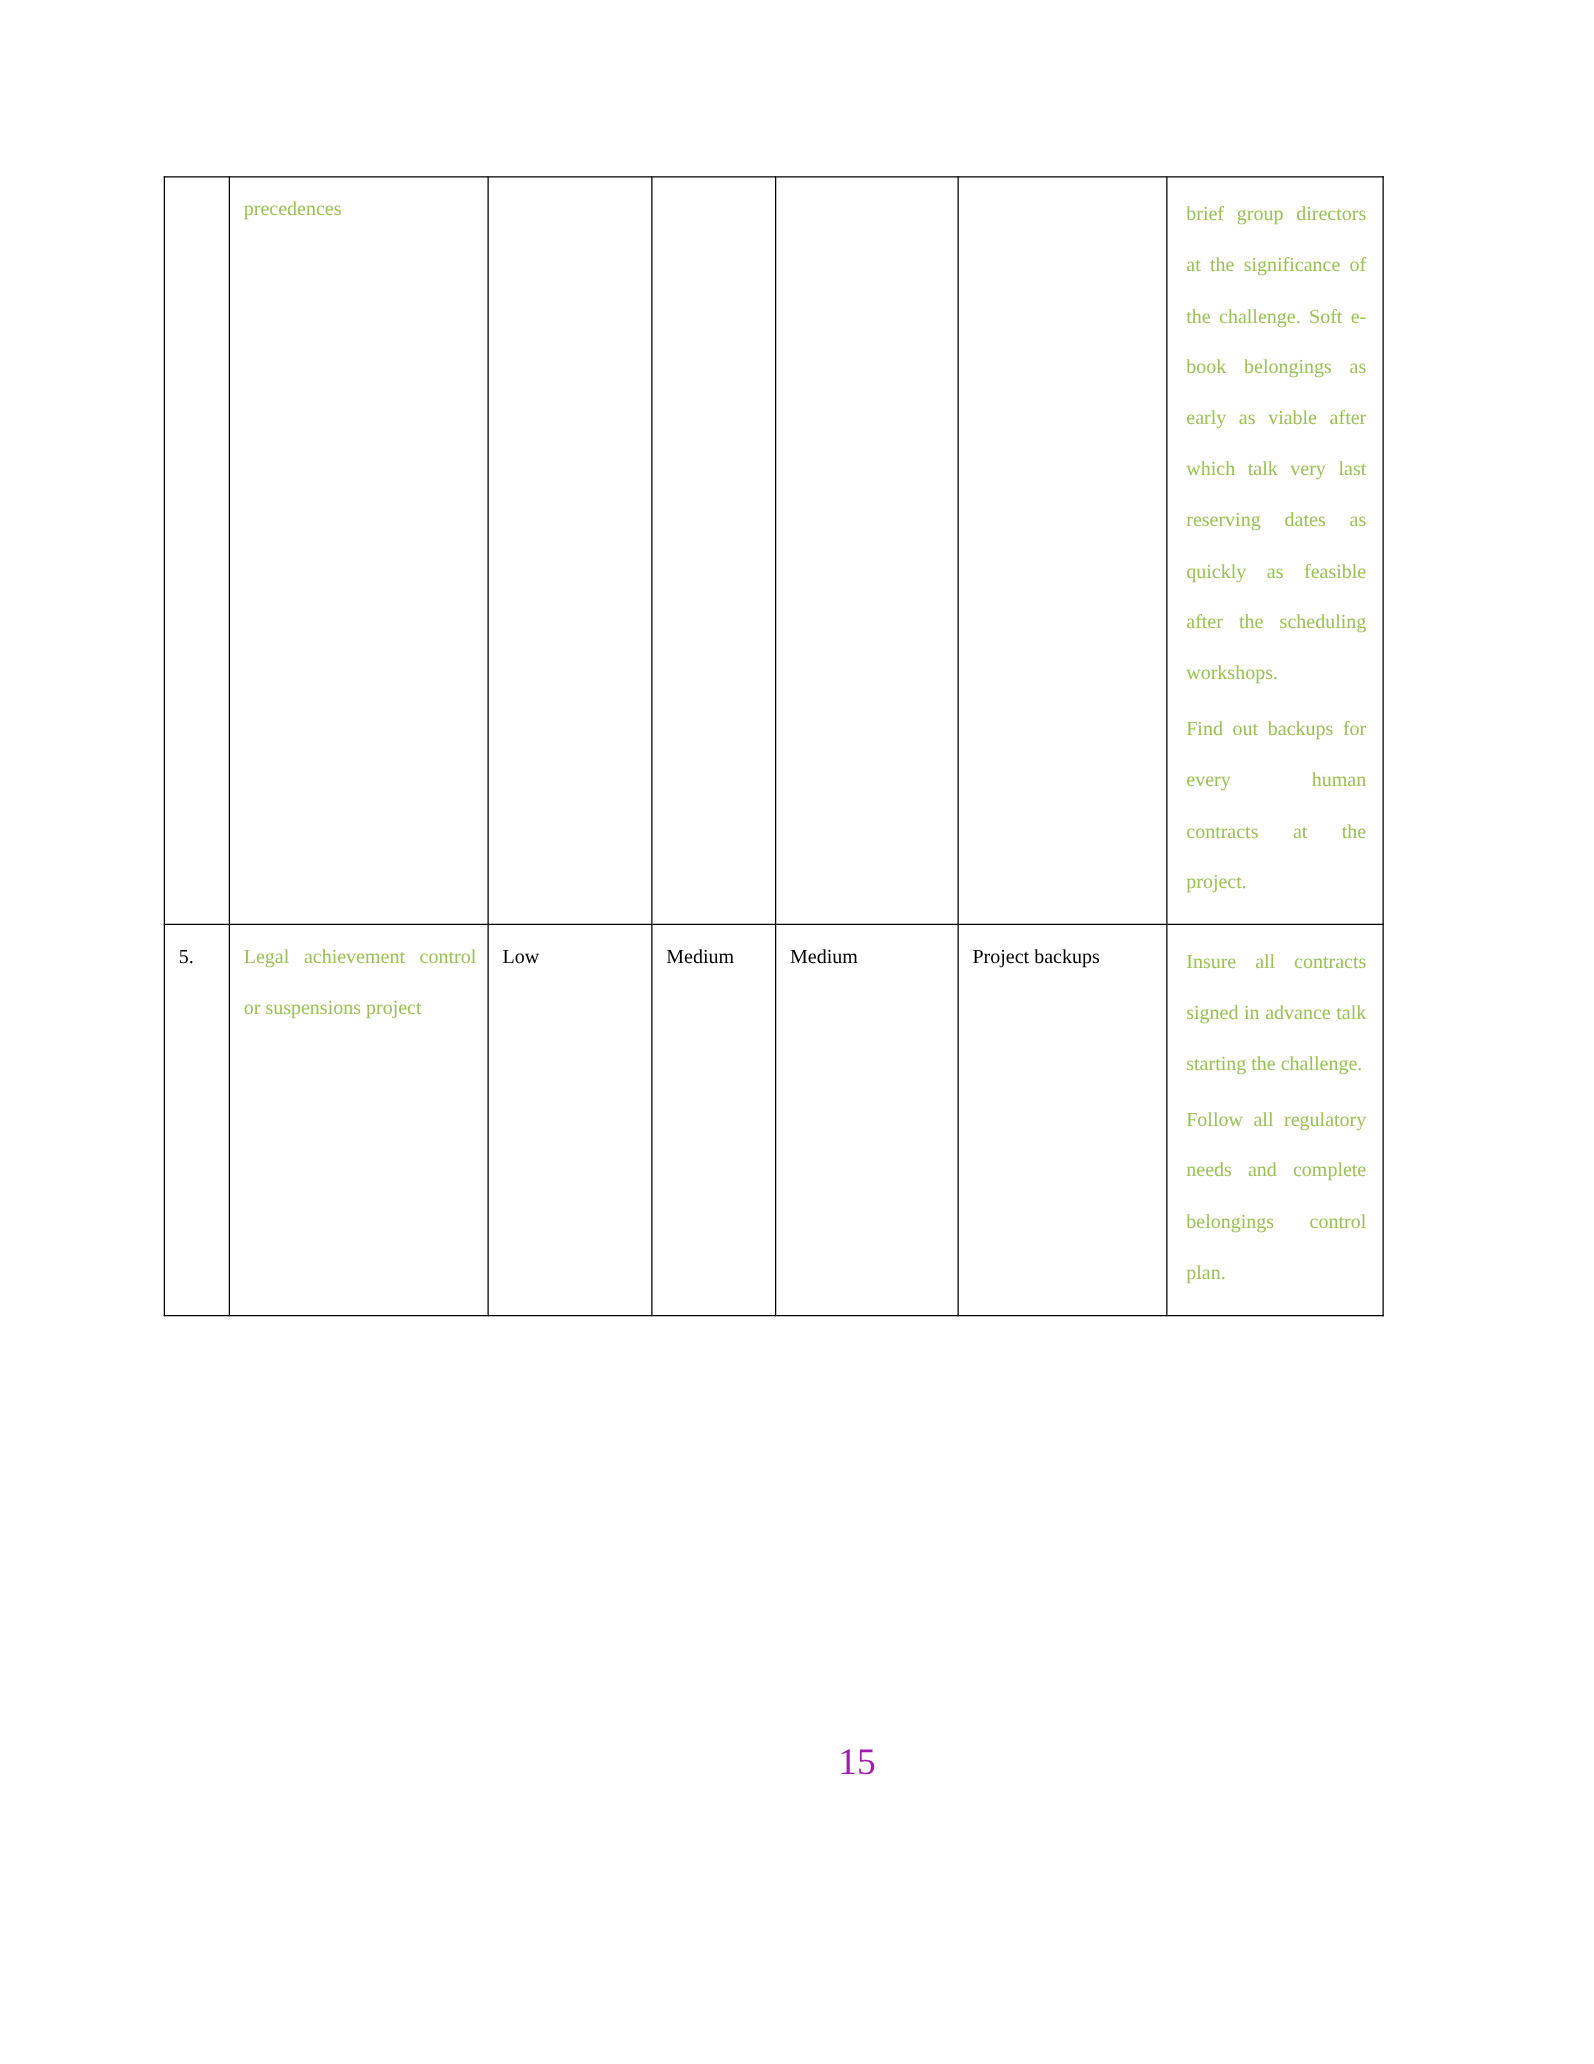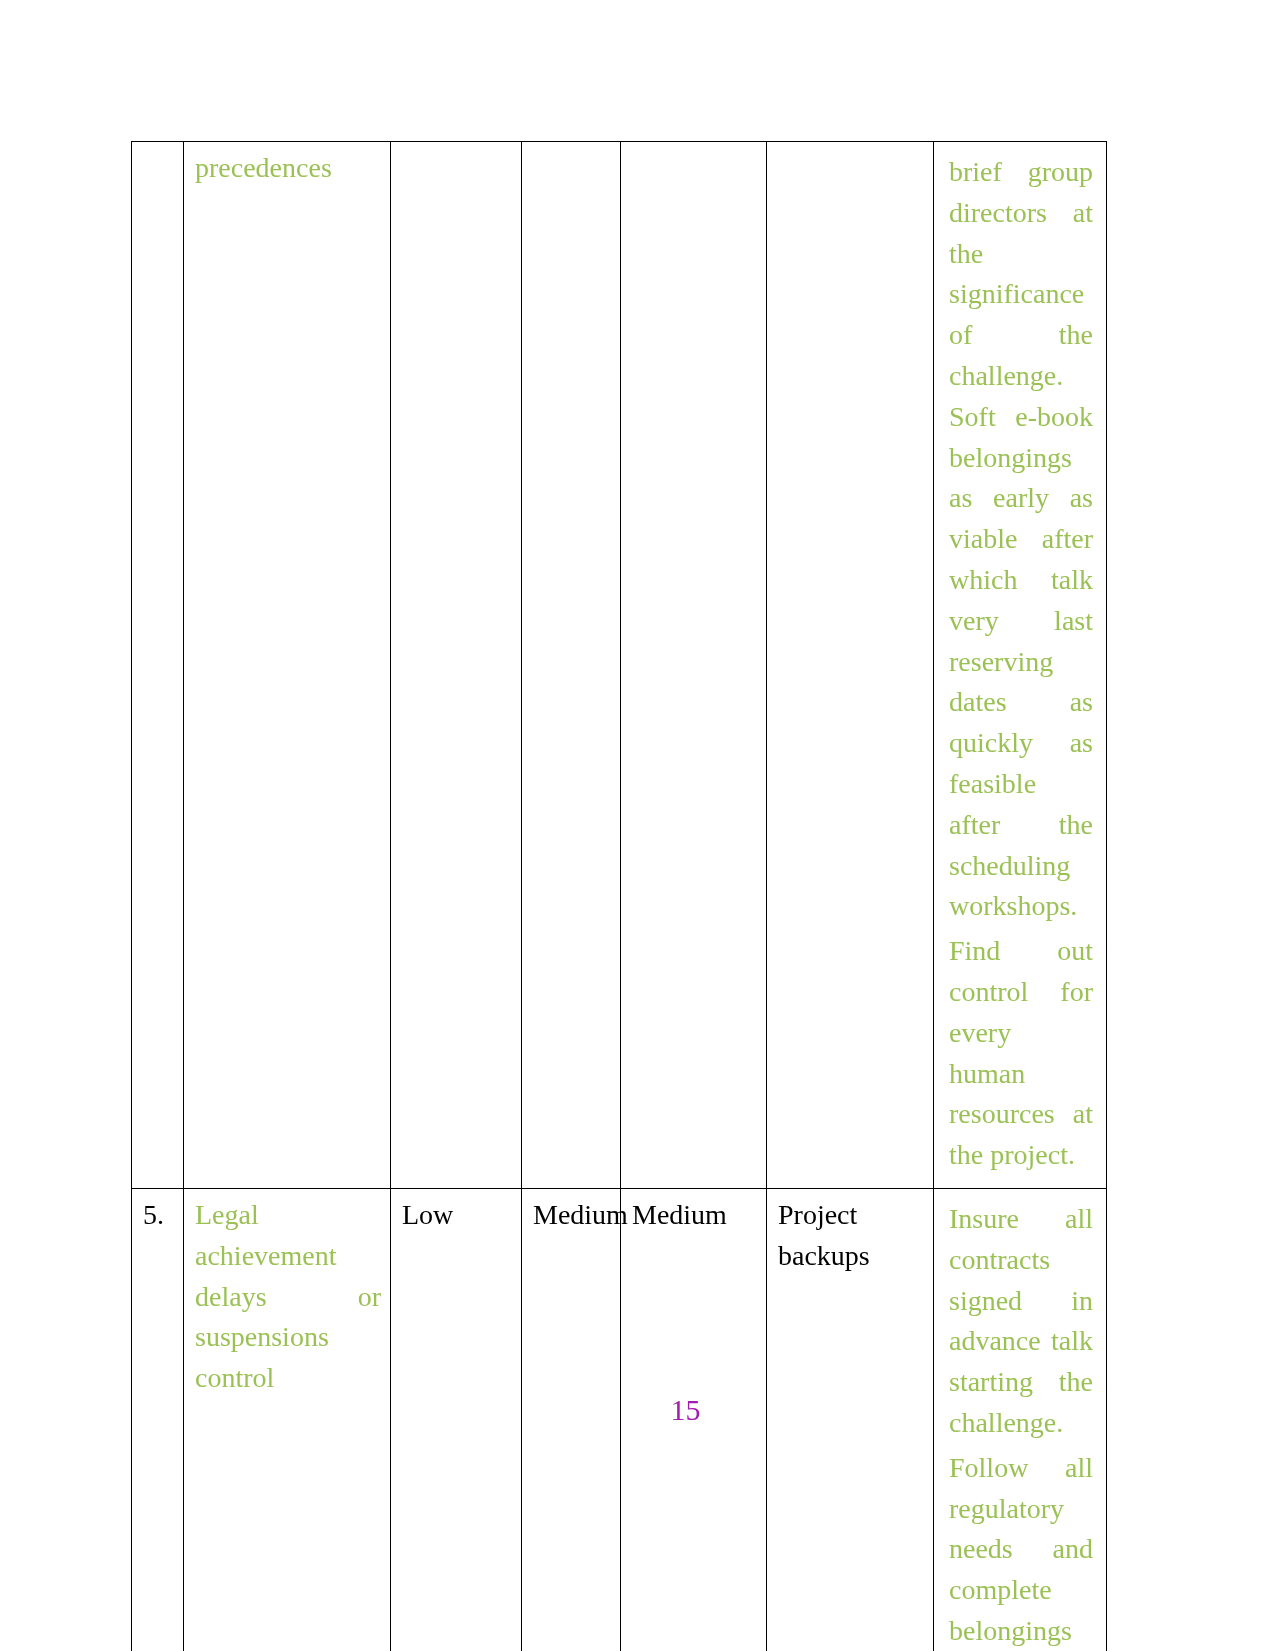--- a/index.html
+++ b/index.html
@@ -27,21 +27,21 @@
     left: 131px;
     top: 141px;
     width: 975px;
     border-collapse: collapse;
     table-layout: fixed;
   }
   .risk-table td {
     border: 1.6px solid #000000;
     vertical-align: top;
     padding: 6px 9px 8px 11px;
-    font-size: 28px;
+    font-size: 16px;
     line-height: 40.8px;
     text-align: justify;
     text-justify: inter-word;
     word-spacing: 0;
     hyphens: none;
   }
   
   .c-num   { width: 52px; }
   .c-risk  { width: 207px; }
   .c-prob  { width: 131px; }
@@ -100,27 +100,27 @@
 
       <tr>
         <td class="num-cell black"></td>
         <td class="green">precedences</td>
         <td class="black plain-cell"></td>
         <td class="black plain-cell"></td>
         <td class="black plain-cell"></td>
         <td class="black plain-cell"></td>
         <td class="green justified">
           <p class="para">brief group directors at the significance of the challenge. Soft e-book belongings as early as viable after which talk very last reserving dates as quickly as feasible after the scheduling workshops.</p>
-          <p class="para">Find out control for every human resources at the project.</p>
+          <p class="para">Find out backups for every human contracts at the project.</p>
         </td>
       </tr>
 
       <tr>
         <td class="num-cell black">5.</td>
-        <td class="green justified">Legal achievement delays or suspensions control</td>
+        <td class="green justified">Legal achievement control or suspensions project</td>
         <td class="black plain-cell">Low</td>
         <td class="black plain-cell">Medium</td>
         <td class="black plain-cell">Medium</td>
         <td class="black plain-cell">Project backups</td>
         <td class="green justified">
           <p class="para">Insure all contracts signed in advance talk starting the challenge.</p>
           <p class="para">Follow all regulatory needs and complete belongings control plan.</p>
         </td>
       </tr>
     </tbody>

